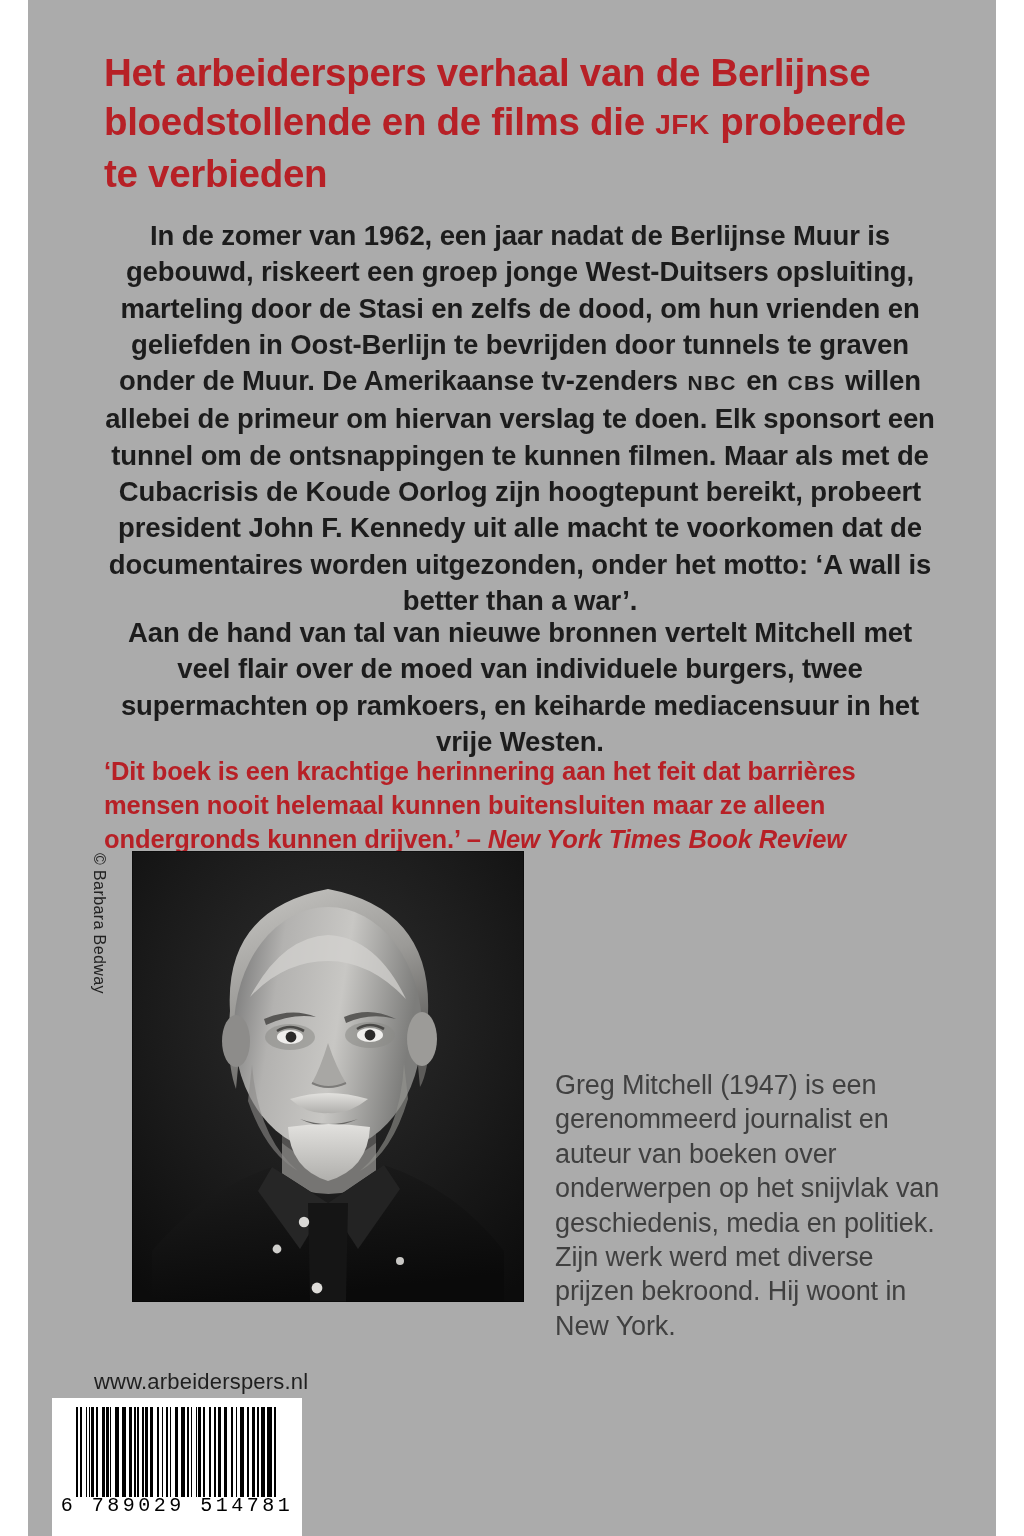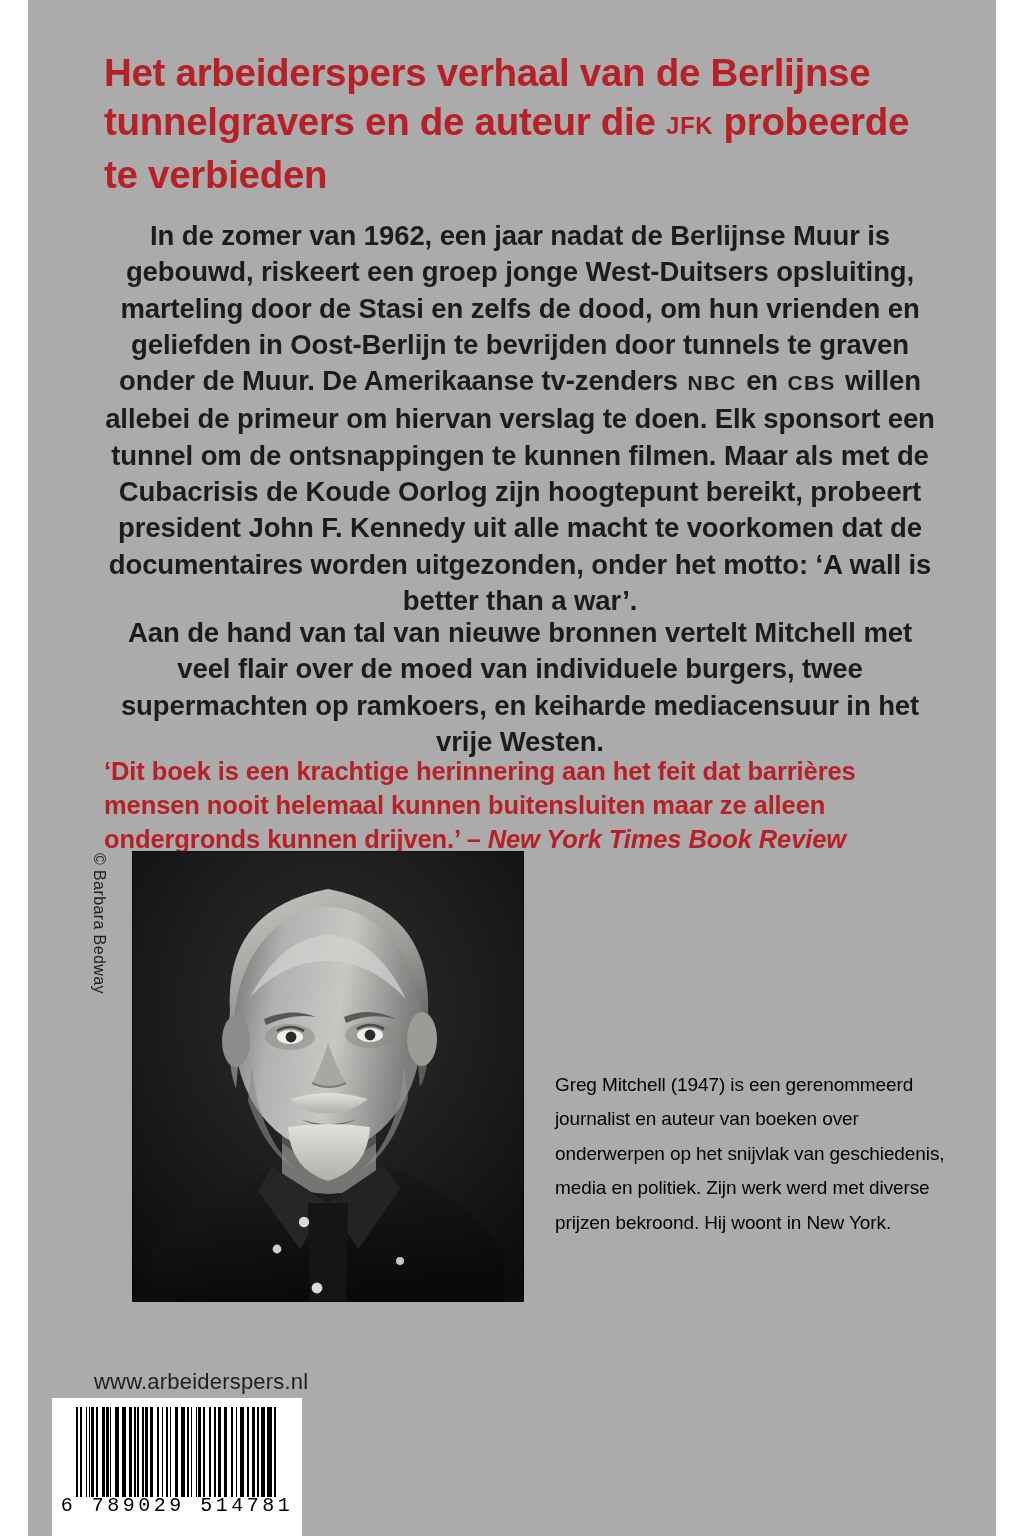--- a/index.html
+++ b/index.html
@@ -31,21 +31,21 @@
     left: 76px;
     top: 48px;
     width: 830px;
     color: #b72026;
     font-size: 38.5px;
     font-weight: bold;
     line-height: 49px;
     letter-spacing: -0.3px;
   }
   #headline .smallcaps {
-    font-size: 24px;
+    font-size: 28px;
     letter-spacing: 0.6px;
     vertical-align: 1px;
   }
 
   
   .body-block {
     position: absolute;
     left: 76px;
     width: 832px;
     color: #1c1c1c;
@@ -106,22 +106,22 @@
     background: #111111;
   }
   #portrait svg { display: block; }
 
   
   #bio {
     position: absolute;
     left: 527px;
     top: 1068px;
     width: 400px;
-    color: #000000;
-    font-size: 19px;
+    color: #404040;
+    font-size: 27px;
     line-height: 34.4px;
     letter-spacing: -0.1px;
   }
 
   
   #url {
     position: absolute;
     left: 66px;
     top: 1369px;
     color: #1f1f1f;
@@ -163,21 +163,21 @@
     letter-spacing: 3.5px;
   }
 </style>
 </head>
 <body>
 
 <div id="cover">
 
   <div id="headline">
     <span>Het arbeiderspers verhaal van de Berlijnse</span>
-    <span>tunnelgravers en de auteur die </span><span class="smallcaps">JFK</span><span> probeerde</span>
+    <span>bloedstollende en de films die </span><span class="smallcaps">JFK</span><span> probeerde</span>
     <span>te verbieden</span>
   </div>
 
   <div class="body-block" id="para1"><span>In de zomer van 1962, een jaar nadat de Berlijnse Muur is gebouwd, riskeert een groep jonge West-Duitsers opsluiting, marteling door de Stasi en zelfs de dood, om hun vrienden en geliefden in Oost-Berlijn te bevrijden door tunnels te graven onder de Muur. De Amerikaanse tv-zenders </span><span class="smallcaps">NBC</span><span> en </span><span class="smallcaps">CBS</span><span> willen allebei de primeur om hiervan verslag te doen. Elk sponsort een tunnel om de ontsnappingen te kunnen filmen. Maar als met de Cubacrisis de Koude Oorlog zijn hoogtepunt bereikt, probeert president John F. Kennedy uit alle macht te voorkomen dat de documentaires worden uitgezonden, onder het motto: ‘A wall is better than a war’.</span></div>
 
   <div class="body-block" id="para2">Aan de hand van tal van nieuwe bronnen vertelt Mitchell met veel flair over de moed van individuele burgers, twee supermachten op ramkoers, en keiharde mediacensuur in het vrije Westen.</div>
 
   <div id="quote"><span>‘Dit boek is een krachtige herinnering aan het feit dat barrières mensen nooit helemaal kunnen buitensluiten maar ze alleen ondergronds kunnen drijven.’ – </span><span class="src">New York Times Book Review</span></div>
 
   <div id="photo-credit">© Barbara Bedway</div>

